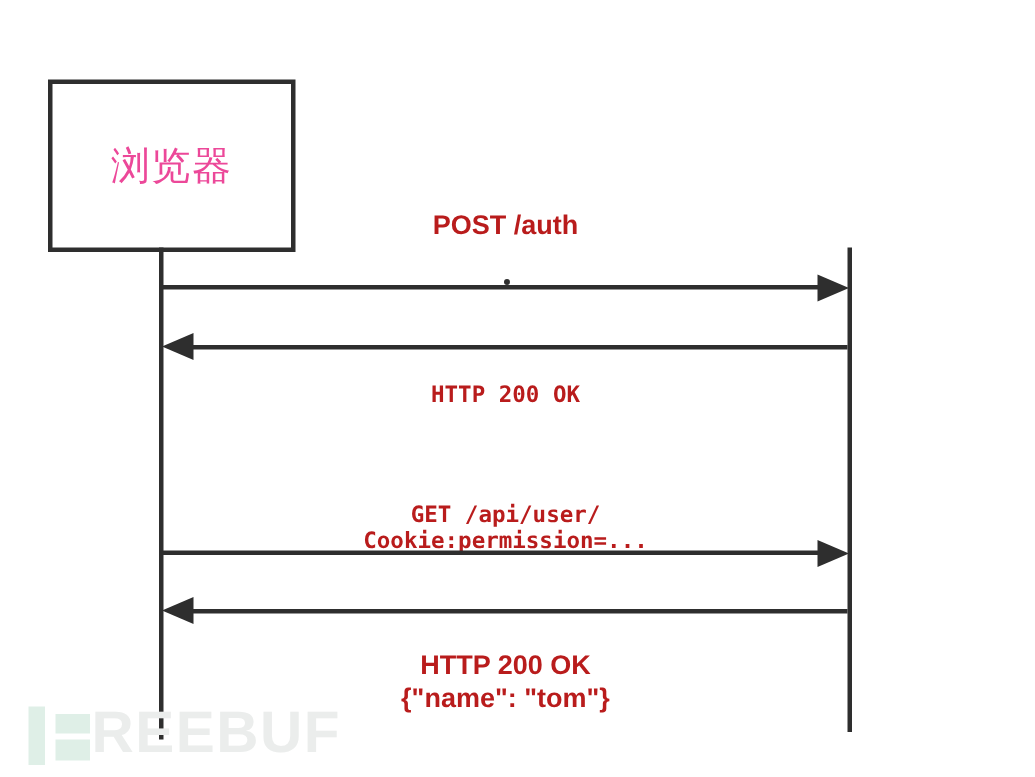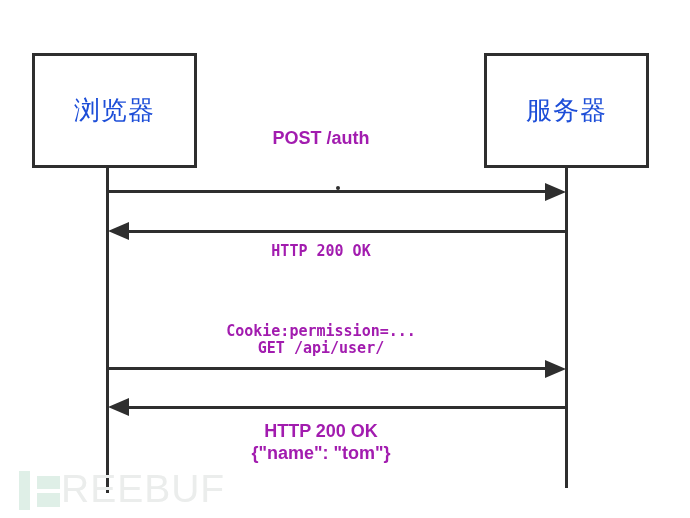--- a/index.html
+++ b/index.html
@@ -22,21 +22,21 @@
     top: 53px;
     width: 159px;
     height: 109px;
     border: 3px solid #2e2e2e;
     background: #ffffff;
     display: flex;
     align-items: center;
     justify-content: center;
     font-size: 26px;
     font-weight: 500;
-    color: #1d4ed8;
+    color: #ec4899;
     letter-spacing: 1px;
   }
   .actor-box.browser { left: 32px; }
   .actor-box.server  { left: 484px; }
 
   
   .lifeline {
     position: absolute;
     width: 3px;
     background: #2e2e2e;
@@ -69,26 +69,27 @@
   .a2-head { left: 108px; top: 222px; }
   .a2-line { left: 128px; top: 230px; width: 437px; }
   .a3-line { left: 108px; top: 367px; width: 438px; }
   .a3-head { left: 545px; top: 360px; }
   .a4-head { left: 108px; top: 398px; }
   .a4-line { left: 128px; top: 406px; width: 437px; }
 
   
   .msg {
     position: absolute;
-    left: 154px;
+    left: 170px;
     width: 334px;
     text-align: center;
-    color: #a21caf;
+    color: #b91c1c;
     font-weight: 700;
     white-space: nowrap;
+    margin-top: 12px;
   }
   .msg.sans {
     font-family: "Liberation Sans", sans-serif;
     font-size: 18px;
     line-height: 22px;
   }
   .msg.mono {
     font-family: "DejaVu Sans Mono", "Liberation Mono", monospace;
     font-size: 15px;
     line-height: 17px;
@@ -115,58 +116,55 @@
     background: #dfefe7;
   }
   .wm-bar.vbar { left: 19px; top: 471px; width: 11px; height: 39px; }
   .wm-bar.ftop { left: 37px; top: 476px; width: 23px; height: 13px; }
   .wm-bar.fbot { left: 37px; top: 493px; width: 23px; height: 14px; }
   .wm-text {
     position: absolute;
     left: 61px;
     top: 468px;
     font-family: "Liberation Sans", sans-serif;
-    font-weight: 400;
+    font-weight: 700;
     font-size: 39px;
     line-height: 42px;
     letter-spacing: 1px;
     color: #ebedec;
   }
 </style>
 </head>
 <body>
 
 <div class="canvas">
 
   <div class="actor-box browser">
     <span>浏览器</span>
-  </div>
-  <div class="actor-box server">
-    <span>服务器</span>
   </div>
 
   <div class="lifeline left"></div>
   <div class="lifeline right"></div>
 
   <div class="msg sans msg1">
     <div>POST /auth</div>
   </div>
   <div class="stray-dot"></div>
   <div class="arrow-line a1-line"></div>
   <div class="arrow-head-right a1-head"></div>
 
   <div class="arrow-head-left a2-head"></div>
   <div class="arrow-line a2-line"></div>
   <div class="msg mono msg2">
     <div>HTTP 200 OK</div>
   </div>
 
   <div class="msg mono msg3">
+    <div>GET /api/user/</div>
     <div>Cookie:permission=...</div>
-    <div>GET /api/user/</div>
   </div>
   <div class="arrow-line a3-line"></div>
   <div class="arrow-head-right a3-head"></div>
 
   <div class="arrow-head-left a4-head"></div>
   <div class="arrow-line a4-line"></div>
   <div class="msg sans msg4">
     <div>HTTP 200 OK</div>
     <div>{"name": "tom"}</div>
   </div>

